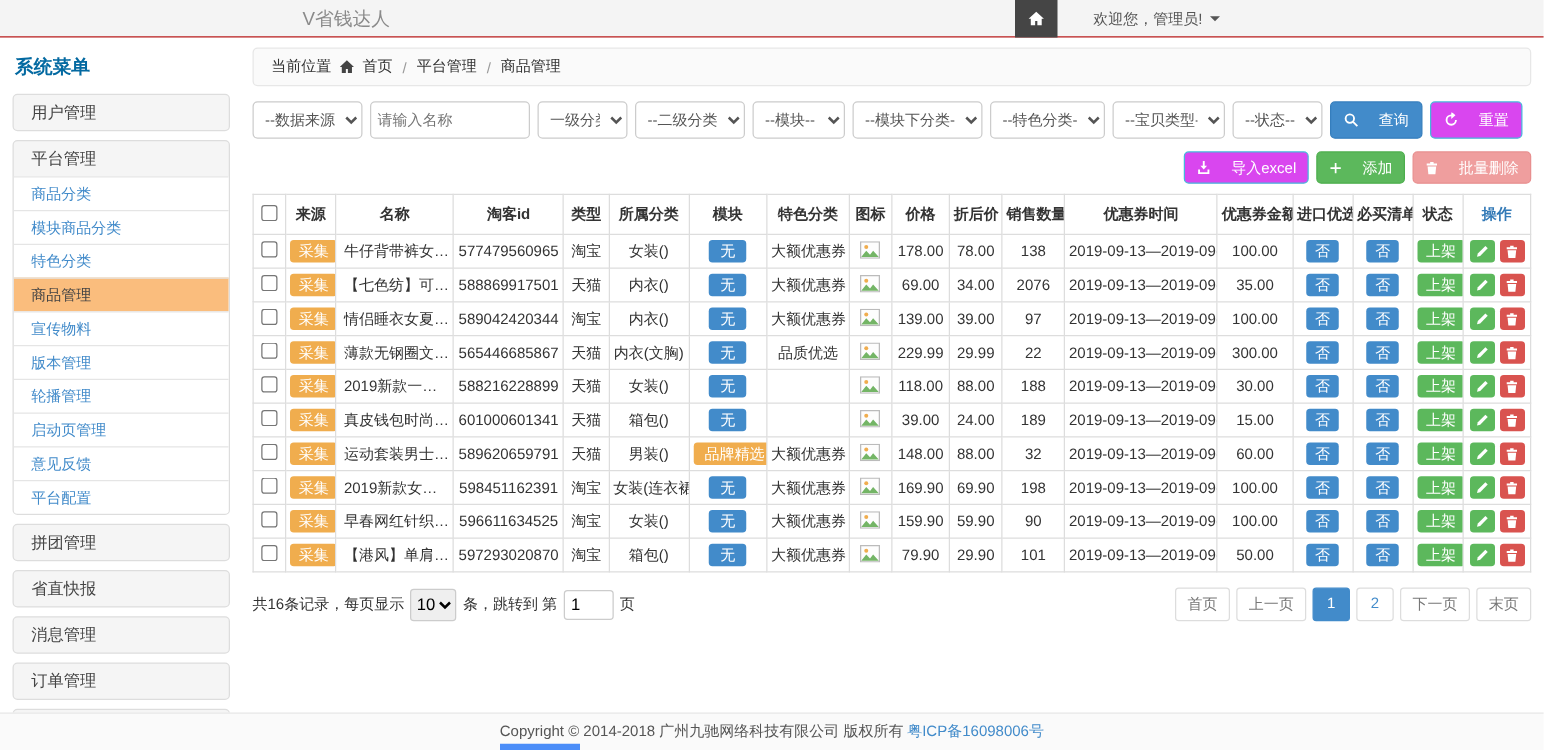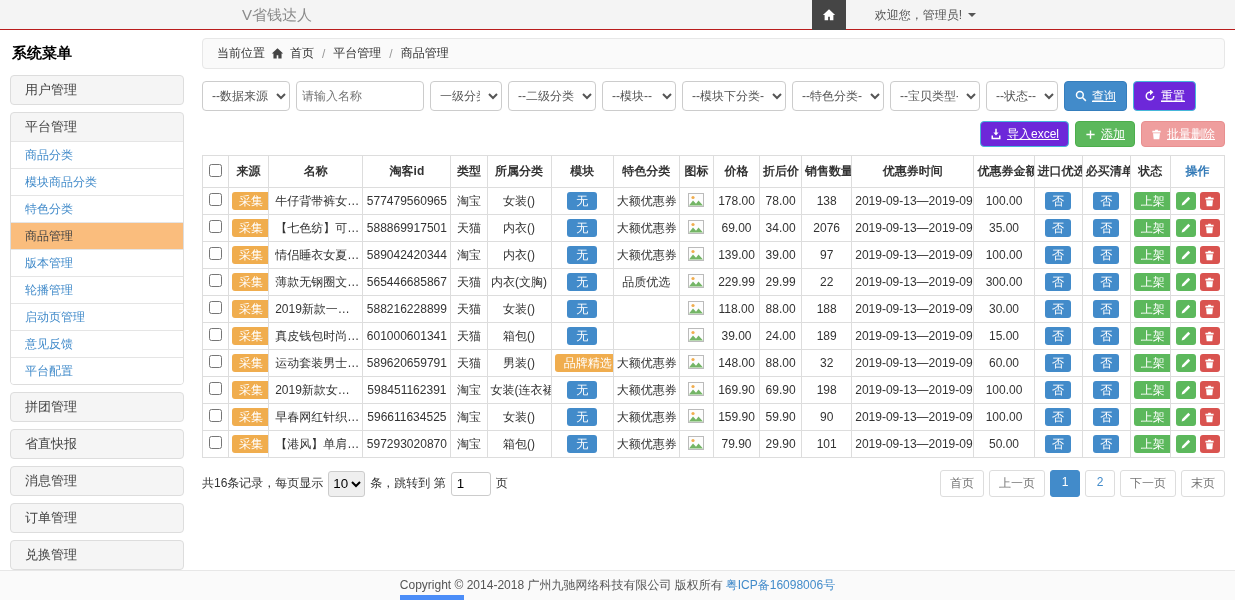--- a/index.html
+++ b/index.html
@@ -11,42 +11,42 @@
   .topbar{position:relative;height:30px;background:#f4f4f4;border-bottom:1px solid #b91c1c;}
   .topbar .title{position:absolute;left:242px;top:6px;font-size:15px;color:#8a8a8a;}
   .topbar .right{position:absolute;right:245px;top:0;height:30px;display:flex;align-items:center;gap:15px;}
   .home-btn{width:34px;height:30px;background:#454545;display:flex;align-items:center;justify-content:center;cursor:pointer;}
   .welcome{padding:0 14px;color:#555;display:flex;align-items:center;gap:6px;cursor:pointer;}
   .caret{width:0;height:0;border-left:4px solid transparent;border-right:4px solid transparent;border-top:4px solid #555;}
 
   
   .layout{display:flex;height:570px;overflow:hidden;}
   .sidebar{width:192px;flex:none;padding:10px 8px 0 10px;}
-  .menu-title{color:#000000;font-size:15px;font-weight:bold;margin:4px 2px 12px;}
+  .menu-title{color:#0369a1;font-size:15px;font-weight:bold;margin:4px 2px 12px;}
   .panel{border:1px solid #ddd;border-radius:4px;margin-bottom:7px;overflow:hidden;background:#f5f5f5;}
   .panel-head{padding:6px 14px;font-size:13px;color:#444;cursor:pointer;line-height:16px;}
   .submenu{background:#fff;}
   .submenu-item{padding:4px 14px;border-top:1px solid #e5e5e5;color:#428bca;cursor:pointer;line-height:18px;}
   .submenu-item.active{background:#fabd7d;color:#444;}
 
   .main{flex:1;min-width:0;padding:8px 10px 0 10px;}
   .breadcrumb{background:#fafafa;border:1px solid #e7e7e7;border-radius:4px;padding:6px 14px;display:flex;align-items:center;gap:6px;}
   .breadcrumb .sep{color:#999;margin:0 2px;}
   .breadcrumb a{color:#333;text-decoration:none;cursor:pointer;}
   .bc-ic{display:inline-flex;align-items:center;}
 
   
   .filter-bar{display:flex;gap:6px;margin-top:12px;align-items:center;}
   .filter-bar select,.filter-bar input{height:30px;border:1px solid #ccc;border-radius:4px;background:#fff;color:#555;font-size:12px;padding:0 5px;font-family:inherit;}
   .f-data_source{width:88px;} .f-name{width:128px;} .f-cat1{width:72px;} .f-cat2{width:88px;}
   .f-module{width:74px;} .f-module_sub{width:104px;} .f-special{width:92px;} .f-item_type{width:90px;} .f-status{width:72px;}
 
-  .btn{display:inline-flex;align-items:center;gap:5px;border-radius:4px;color:#fff;border:1px solid transparent;font-size:12px;cursor:pointer;font-family:inherit;text-decoration:underline;}
+  .btn{display:inline-flex;align-items:center;gap:16px;border-radius:4px;color:#fff;border:1px solid transparent;font-size:12px;cursor:pointer;font-family:inherit;}
   .btn-blue{background:#428bca;border-color:#357ebd;}
-  .btn-cyan{background:#6d28d9;border-color:#46b8da;text-align:center;}
+  .btn-cyan{background:#d946ef;border-color:#46b8da;text-align:center;}
   .btn-green{background:#5cb85c;border-color:#4cae4c;}
   .btn-red-light{background:#ef9e9e;border-color:#e88f8f;}
   .filter-bar .btn{height:30px;padding:0 10px;}
   .ic{display:inline-flex;align-items:center;}
 
   .actions{display:flex;justify-content:flex-end;gap:6px;margin-top:10px;}
   .actions .btn{height:26px;padding:0 9px;}
 
   
   .gtable{width:100%;border-collapse:collapse;table-layout:fixed;margin-top:8px;}
@@ -107,20 +107,21 @@
         <div class="panel">
           <div class="panel-head">用户管理</div>
         </div>
         <div class="panel">
           <div class="panel-head">平台管理</div>
           <div class="submenu">
             <div class="submenu-item">商品分类</div>
             <div class="submenu-item">模块商品分类</div>
             <div class="submenu-item">特色分类</div>
             <div class="submenu-item active">商品管理</div>
+            <div class="submenu-item">宣传物料</div>
             <div class="submenu-item">版本管理</div>
             <div class="submenu-item">轮播管理</div>
             <div class="submenu-item">启动页管理</div>
             <div class="submenu-item">意见反馈</div>
             <div class="submenu-item">平台配置</div>
           </div>
         </div>
         <div class="panel">
           <div class="panel-head">拼团管理</div>
         </div>

